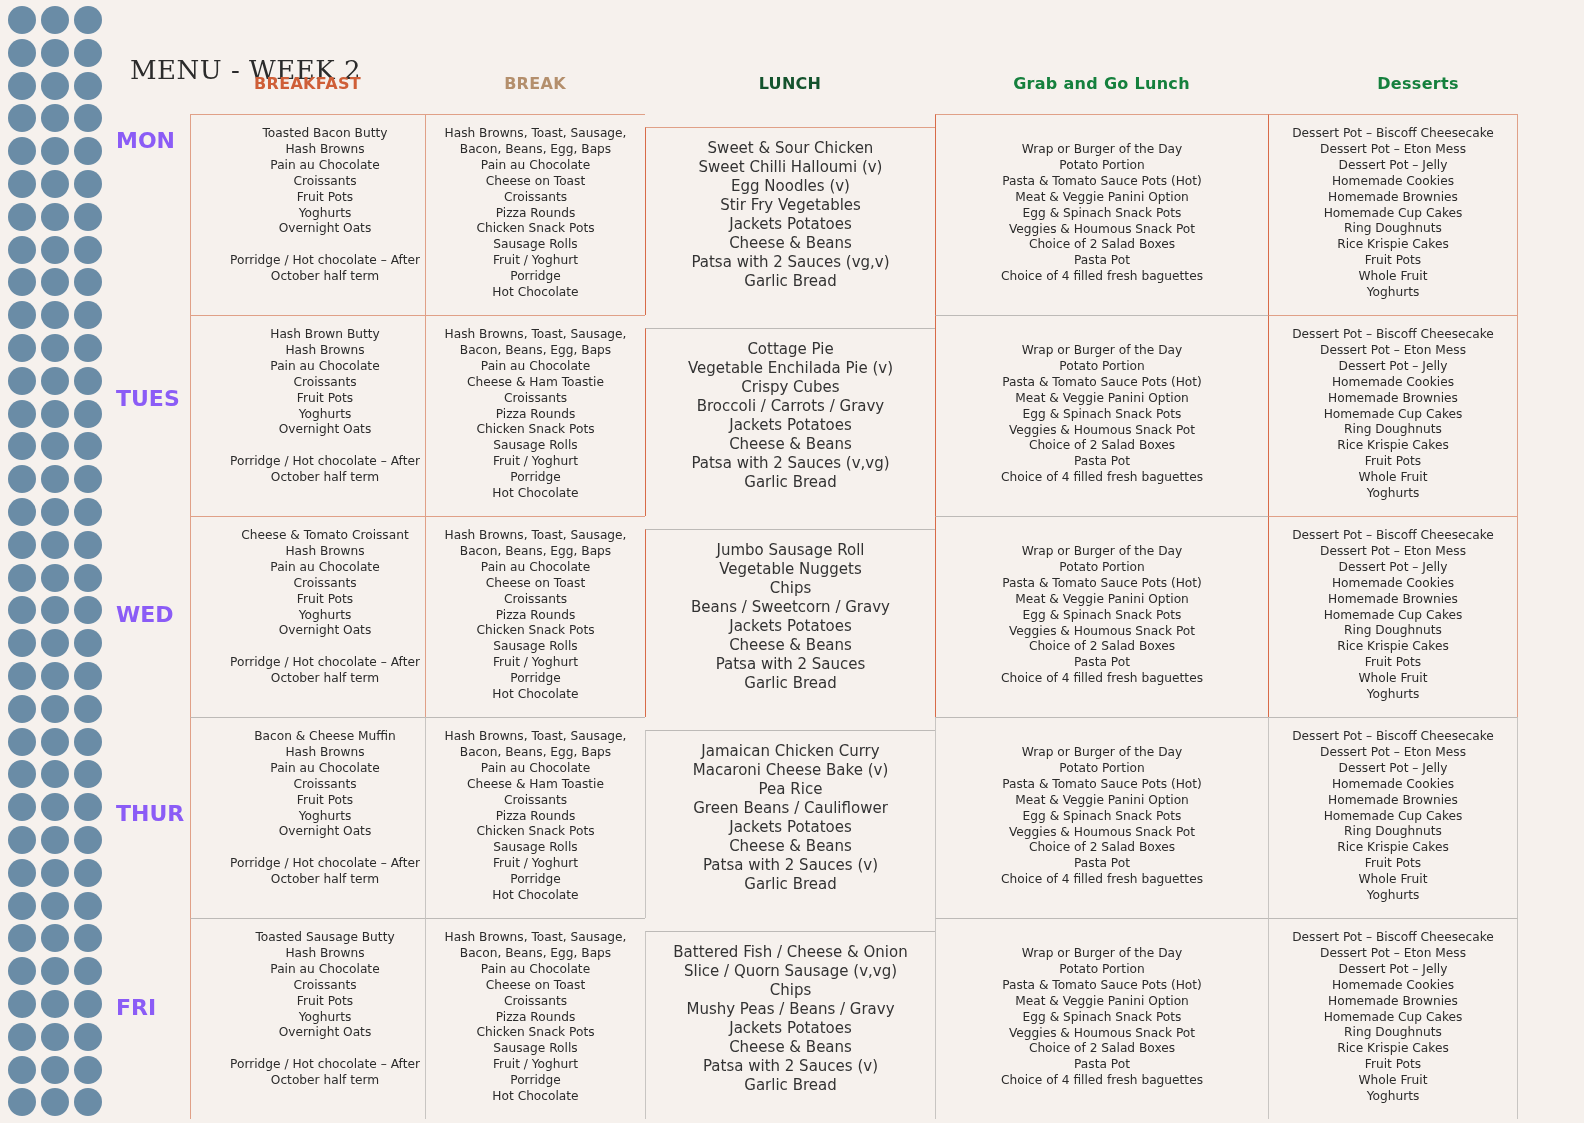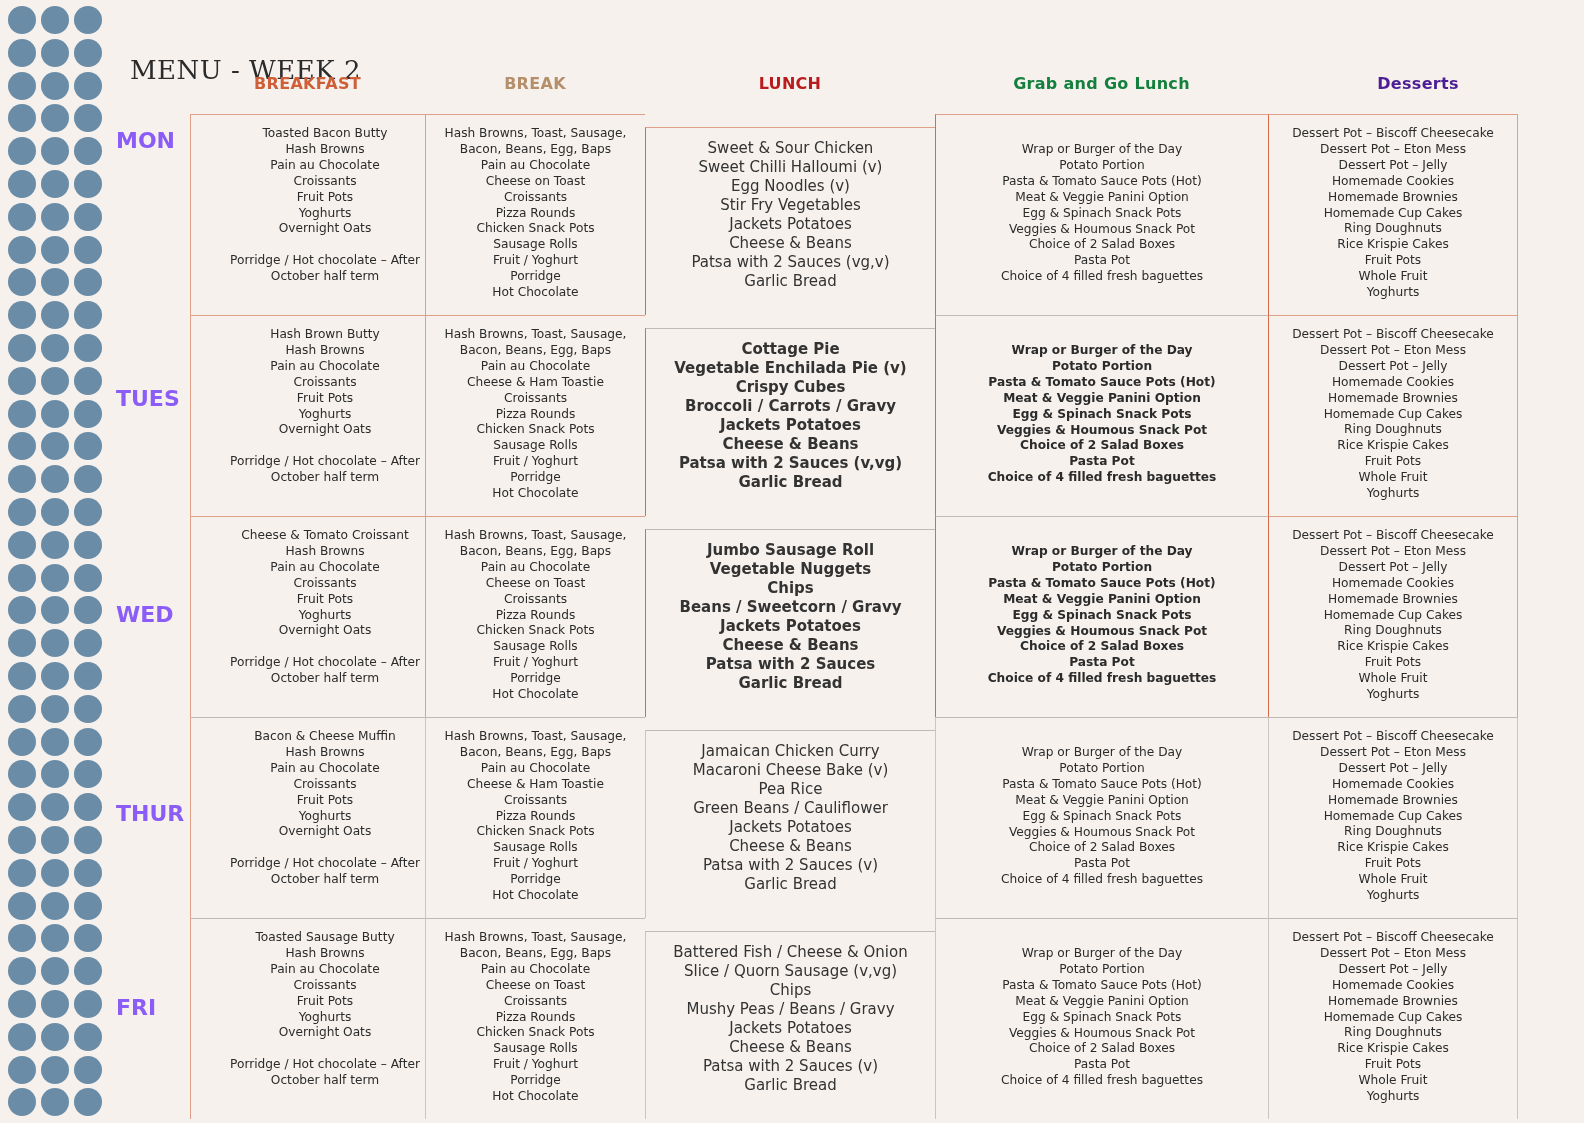--- a/index.html
+++ b/index.html
@@ -42,21 +42,21 @@
   .cell .line { display:block; }
   .cell .gap { display:block; height:15.9px; }
   .c0 { width:235px;padding-left:34px; } .c1 { width:220px; } .c2 { width:290px; } .c3 { width:333px; } .c4 { width:250px; }
   .row.orange .cell { border-top:1.5px solid #e0a087; border-left:1.5px solid #e0a087; }
   .row.orange .cell.c2, .row.orange .cell.c3 { border-left:1.5px solid #d86b48; }
   .row.orange .cell.c4 { border-left:1.5px solid #d86b48; border-right:1.5px solid #e0a087; }
   .row.grey .cell { border-top:1.5px solid #bdbab7; border-left:1.5px solid #c8c5c2; }
   .row.grey .cell.c0 { border-left:1.5px solid #e0a087; }
   .row.grey .cell.c4 { border-right:1.5px solid #c8c5c2; }
   .row.mixed .cell.c0, .row.mixed .cell.c1 { border-top:1.5px solid #e0a087; border-left:1.5px solid #e0a087; }
-  .row.mixed .cell.c2, .row.mixed .cell.c3 { border-top:1.5px solid #bdbab7; border-left:1.5px solid #d86b48;font-weight:bold; }
+  .row.mixed .cell.c2, .row.mixed .cell.c3 { border-top:1.5px solid #bdbab7; border-left:1.5px solid #d86b48; }
   .row.mixed .cell.c4 { border-top:1.5px solid #e0a087; border-left:1.5px solid #d86b48; border-right:1.5px solid #e0a087; }
 </style>
 </head>
 <body>
 
 <div class="dots" id="dots">
     <div class="dot"></div>
     <div class="dot"></div>
     <div class="dot"></div>
     <div class="dot"></div>
@@ -157,23 +157,23 @@
     <div class="dot"></div>
     <div class="dot"></div>
     <div class="dot"></div>
     <div class="dot"></div>
   </div>
 
 <h1 class="title">MENU - WEEK 2</h1>
 
 <div class="col-head" style="left: 190px; width: 235px; color: rgb(207, 95, 56);">BREAKFAST</div>
 <div class="col-head" style="left: 425px; width: 220px; color: rgb(180, 143, 108);">BREAK</div>
-<div class="col-head" style="left: 645px; width: 290px; color: #b91c1c;">LUNCH</div>
+<div class="col-head" style="left: 645px; width: 290px; color: #14532d;">LUNCH</div>
 <div class="col-head" style="left: 935px; width: 333px; color: #15803d;">Grab and Go Lunch</div>
-<div class="col-head" style="left: 1268px; width: 300px; color: #4c1d95;">Desserts</div>
+<div class="col-head" style="left: 1268px; width: 300px; color: #15803d;">Desserts</div>
 
 <div class="day-label" style="top:128px;">MON</div>
 <div class="day-label" style="top:386px;">TUES</div>
 <div class="day-label" style="top:602px;">WED</div>
 <div class="day-label" style="top:801px;">THUR</div>
 <div class="day-label" style="top:995px;">FRI</div>
 
 <div class="grid" id="grid">
     <div class="row orange">
       <div class="cell c0 ">

